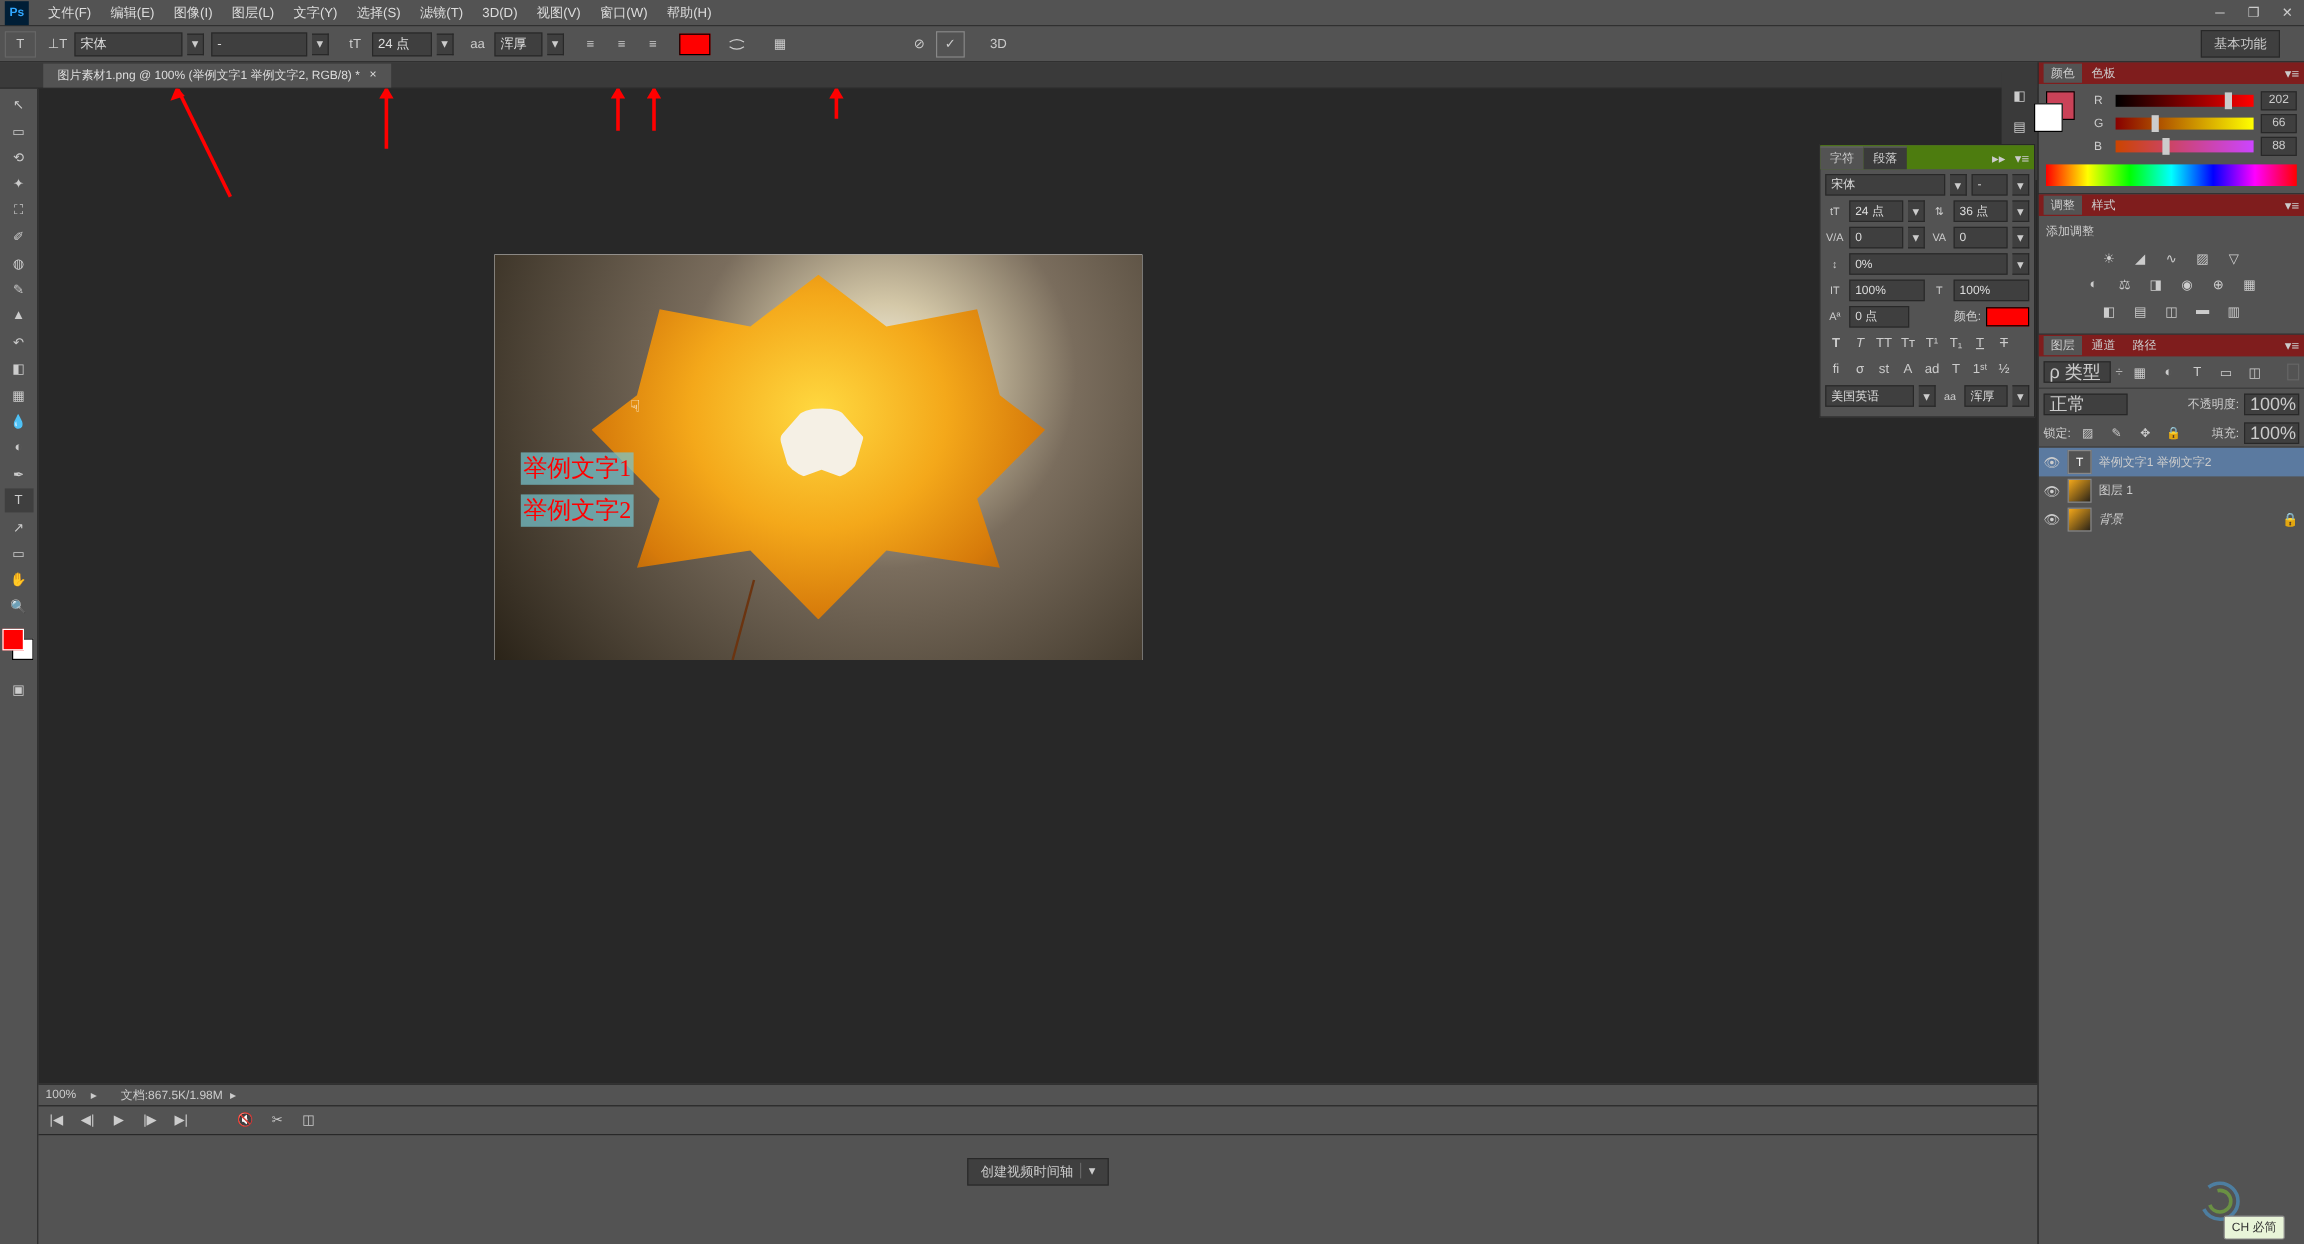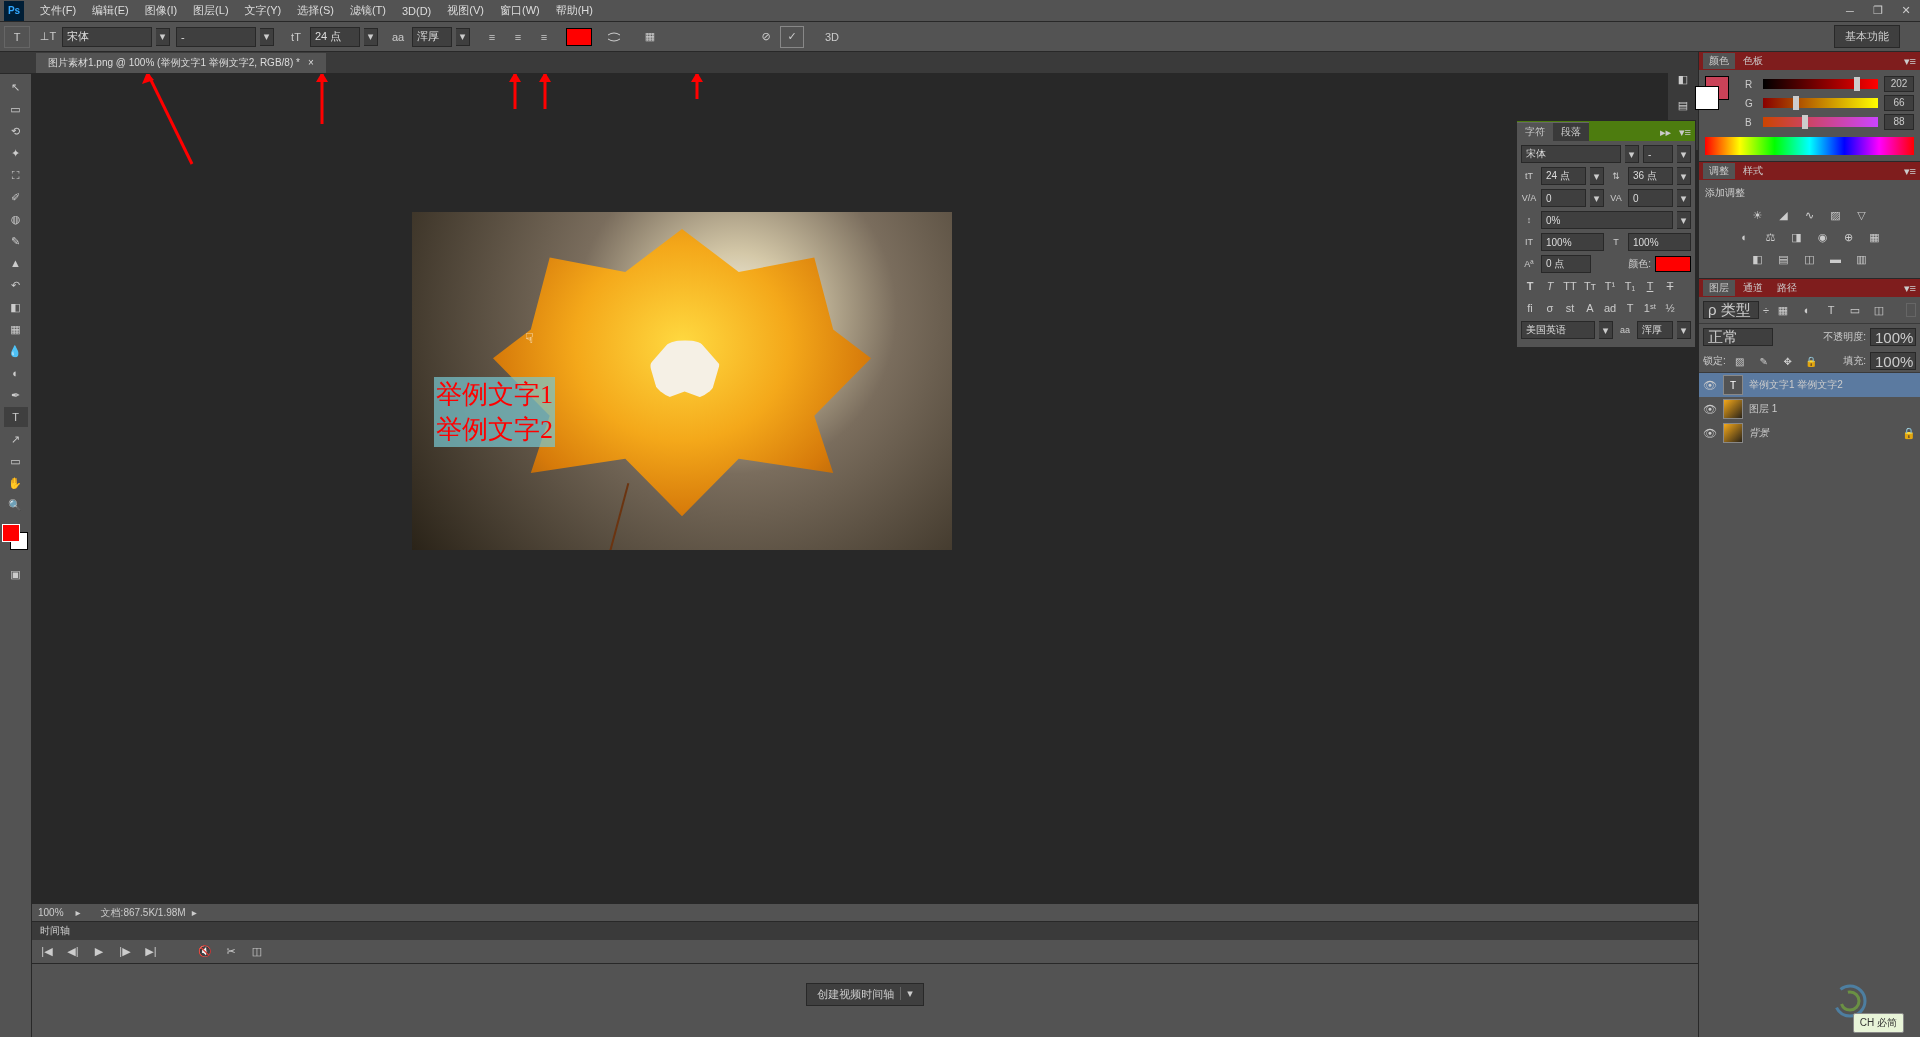--- a/index.html
+++ b/index.html
@@ -38,21 +38,21 @@
 .bg-color { position: absolute; width: 18px; height: 18px; background: #fff; border: 1px solid #000; left: 8px; top: 8px; }
 
 
 .canvas-area { flex: 1; background: #282828; position: relative; overflow: hidden; }
 .canvas { position: absolute; left: 380px; top: 138px; width: 540px; height: 338px; background: #fff; }
 .leaf-img { width: 100%; height: 100%; position: relative; overflow: hidden; }
 .leaf-bg { position: absolute; inset: 0; background: radial-gradient(circle at 60% 30%, #f5f2e8 0%, #d4c8a8 15%, #7a6d5d 40%, #2a2318 100%); }
 .leaf-shape { position: absolute; left: 15%; top: 5%; width: 70%; height: 85%; background: radial-gradient(ellipse at 50% 40%, #ffd940 0%, #f4a81a 40%, #d67a0a 70%, #8b4a0d 100%); clip-path: polygon(50% 0%, 65% 15%, 85% 10%, 90% 35%, 100% 45%, 85% 65%, 90% 85%, 65% 80%, 50% 100%, 35% 80%, 10% 85%, 15% 65%, 0% 45%, 10% 35%, 15% 10%, 35% 15%); }
 .leaf-hole { position: absolute; left: 44%; top: 38%; width: 70px; height: 60px; background: #f5f0e5; border-radius: 50%; clip-path: polygon(30% 0%, 70% 0%, 100% 40%, 85% 100%, 50% 85%, 15% 100%, 0% 40%); }
 .leaf-stem { position: absolute; left: 38%; top: 80%; width: 2px; height: 80px; background: #6b3410; transform: rotate(15deg); }
-.text-overlay { position: absolute; left: 22px; font-size: 26px; color: #ff0000; background: rgba(120,200,210,0.7); padding: 0 2px; font-family: SimSun, serif; }
+.text-overlay { position: absolute; left: 22px; font-size: 20px; color: #ff0000; background: rgba(120,200,210,0.7); padding: 0 2px; font-family: SimSun, serif; }
 .text1 { top: 165px; }
 .text2 { top: 200px; }
 .cursor-hand { position: absolute; left: 113px; top: 118px; font-size: 14px; color: #fff; }
 
 
 .arrow { position: absolute; z-index: 10; }
 .arrow-line { stroke: #ff0000; stroke-width: 3; fill: none; }
 .arrow-head { fill: #ff0000; }
 
 
@@ -271,21 +271,20 @@
 </div>
 
 <div class="statusbar">
   <span class="zoom-val">100%</span>
   <span style="margin-right:20px">▸</span>
   <span>文档:867.5K/1.98M</span>
   <span style="margin-left:6px">▸</span>
 </div>
 
 <div class="timeline">
-  <div class="timeline-header">时间轴</div>
   <div class="timeline-controls">
     <div class="tl-btn">|◀</div>
     <div class="tl-btn">◀|</div>
     <div class="tl-btn">▶</div>
     <div class="tl-btn">|▶</div>
     <div class="tl-btn">▶|</div>
     <div style="width:20px"></div>
     <div class="tl-btn">🔇</div>
     <div class="tl-btn">✂</div>
     <div class="tl-btn">◫</div>

